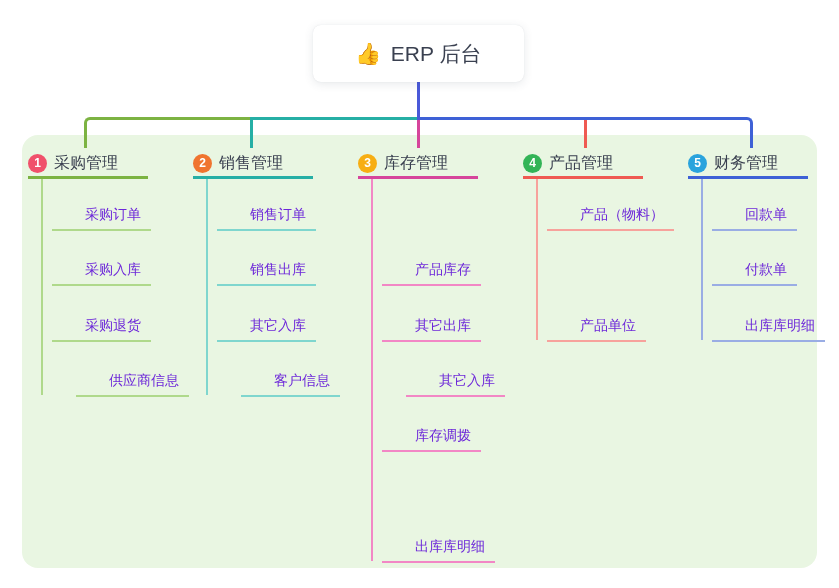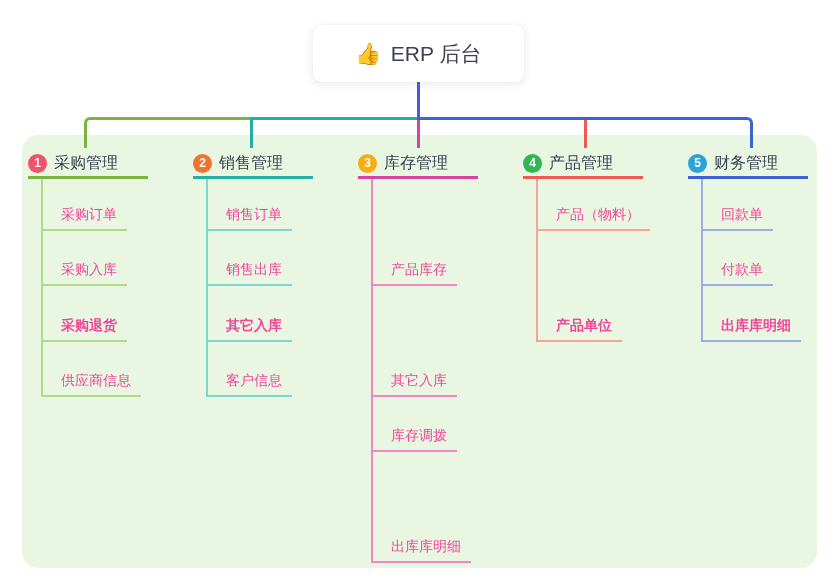--- a/index.html
+++ b/index.html
@@ -56,25 +56,25 @@
   .badge{
     width:19px;height:19px;border-radius:50%;background:var(--badge);
     color:#fff;font-size:12px;font-weight:bold;
     display:flex;align-items:center;justify-content:center;flex:0 0 auto;
   }
   .spine{position:absolute;left:13px;top:29px;width:2px;background:var(--cl);}
   .spine-3{height:161px;}
   .spine-4{height:216px;}
   .spine-7{height:382px;}
   .child{
-    position:absolute;left:13px;white-space:nowrap;
-    font-size:14px;color:#ec4899;line-height:18px;
-    padding:0 10px 6px 20px;border-bottom:2px solid var(--cl);
+    position:absolute;left:24px;white-space:nowrap;
+    font-size:14px;color:#6d28d9;line-height:18px;
+    padding:0 10px 6px 33px;border-bottom:2px solid var(--cl);
   }
-  .r0{top:55px;}.r1{top:110px;}.r2{top:166px;font-weight:bold;}.r3{top:221px;}
+  .r0{top:55px;}.r1{top:110px;}.r2{top:166px;}.r3{top:221px;margin-left:24px;}
   .r4{top:276px;}.r5{top:332px;}.r6{top:387px;}
 </style>
 </head>
 <body>
 
 <div class="canvas">
 
   <div class="panel"></div>
 
   <div class="conn root-vline"></div>
@@ -113,20 +113,21 @@
     <div class="child r3">客户信息</div>
   </div>
 
   <div class="branch b3">
     <div class="title">
       <span class="badge">3</span>
       <span>库存管理</span>
     </div>
     <div class="spine spine-7"></div>
     <div class="child r1">产品库存</div>
+    <div class="child r2">其它出库</div>
     <div class="child r3">其它入库</div>
     <div class="child r4">库存调拨</div>
     <div class="child r6">出库库明细</div>
   </div>
 
   <div class="branch b4">
     <div class="title">
       <span class="badge">4</span>
       <span>产品管理</span>
     </div>

